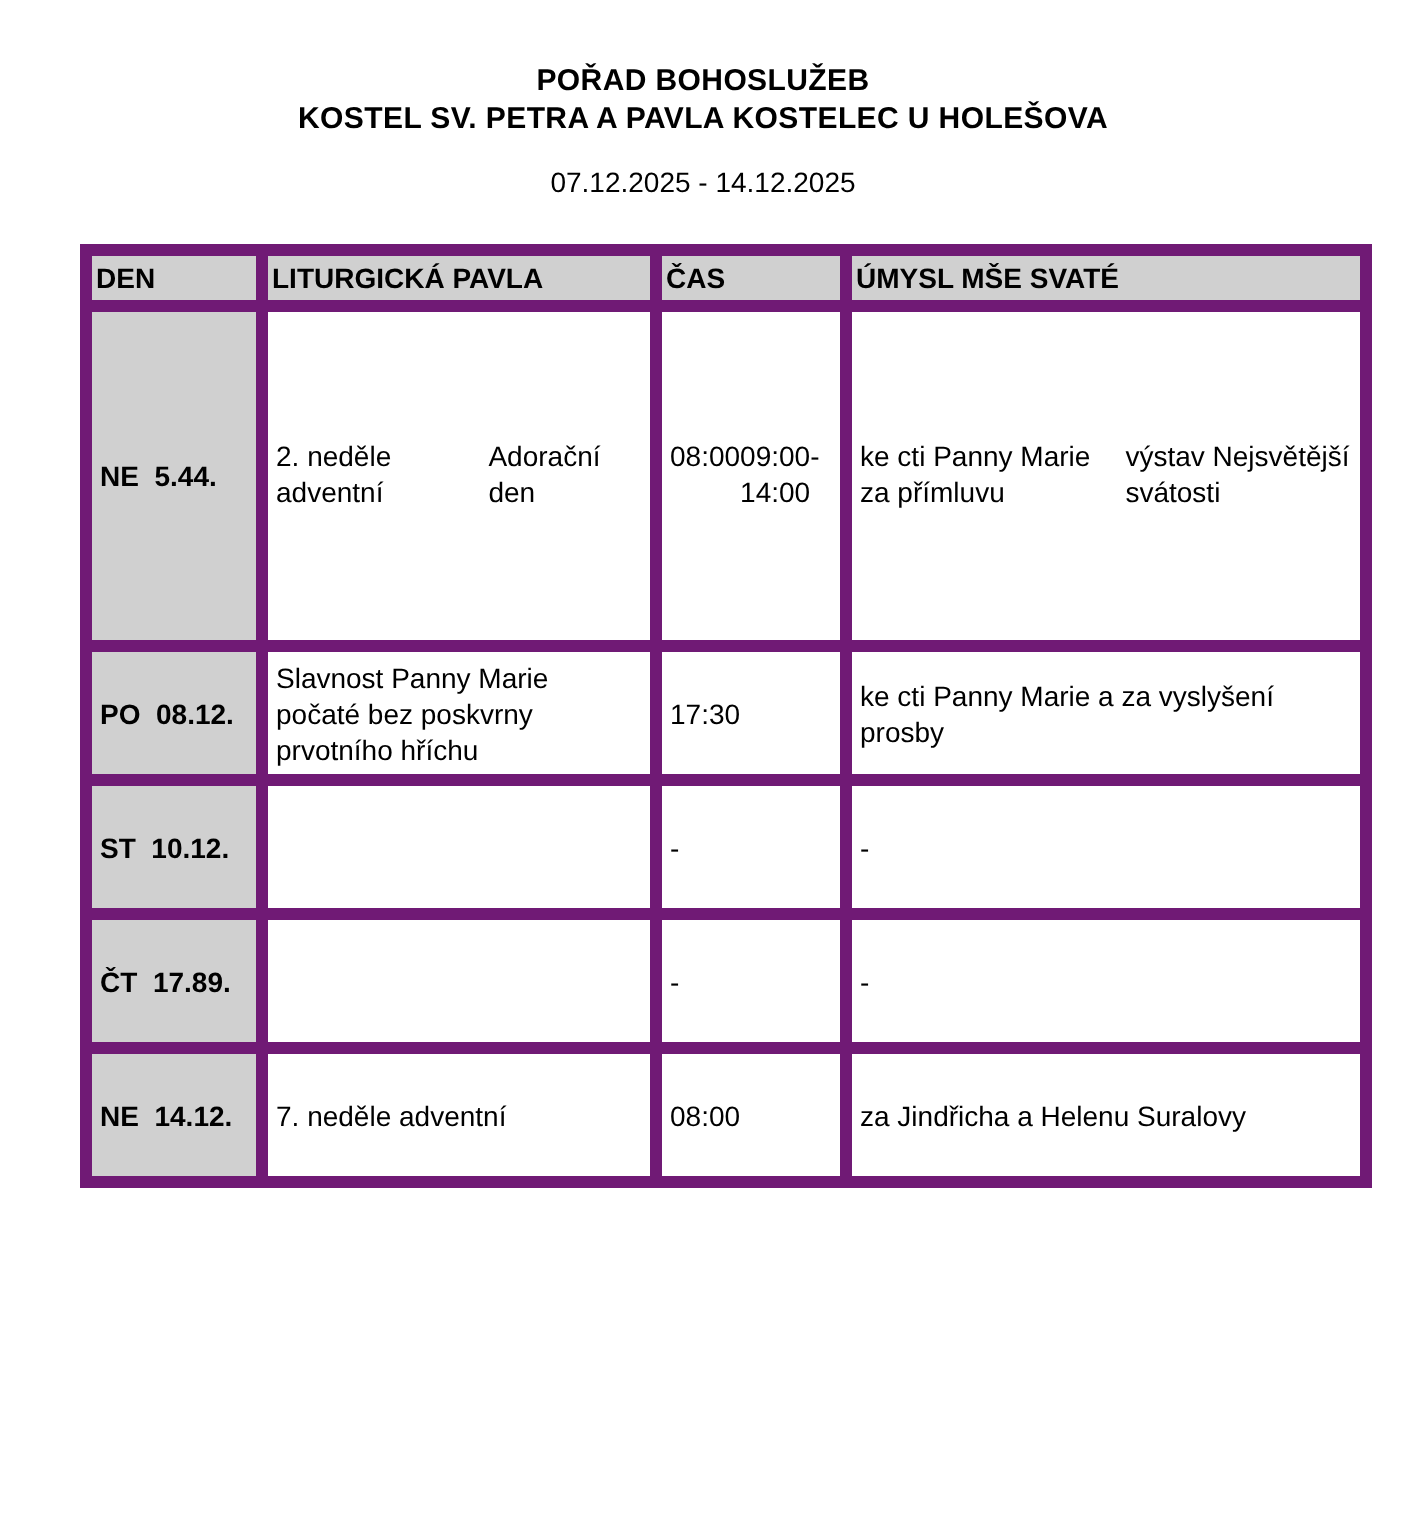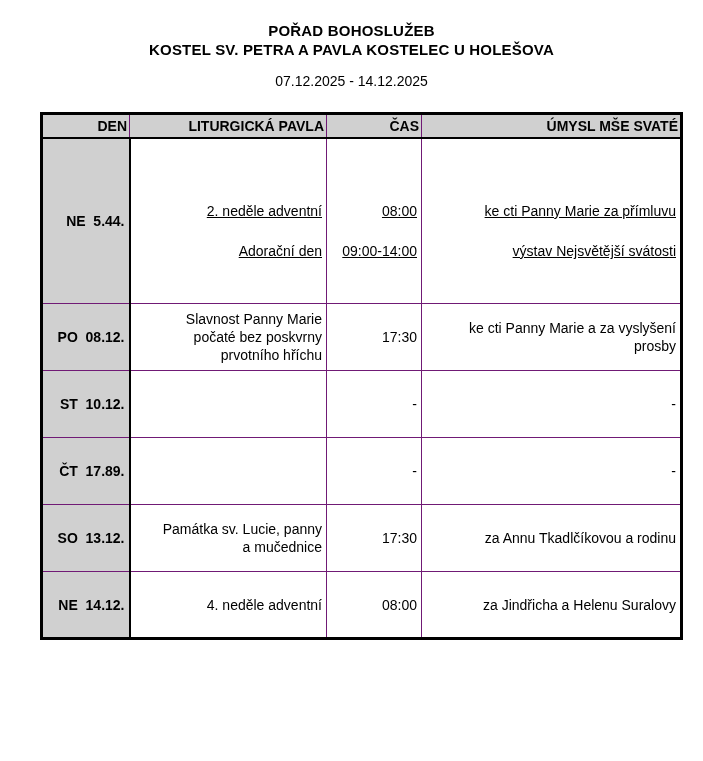--- a/index.html
+++ b/index.html
@@ -7,35 +7,35 @@
     padding: 0;
     background: #ffffff;
     width: 703px;
     height: 761px;
     font-family: "Liberation Sans", sans-serif;
     color: #000;
     -webkit-font-smoothing: antialiased;
   }
   .page { width: 703px; height: 761px; overflow: hidden; }
 
-  .titles { text-align: center; padding-top: 21px; }
+  .titles { text-align: center; padding-top: 31px; }
   .title-line { font-weight: bold; font-size: 15px; line-height: 19px; letter-spacing: 0.2px; }
   .date-line  { font-size: 14px; line-height: 19px; margin-top: 13px; }
 
   table.schedule {
     border-collapse: collapse;
     table-layout: fixed;
     width: 640px;
     margin: 21px 0 0 40px;
     border: 3px solid #000;
   }
   .schedule th, .schedule td {
-    border: 1px solid #701a75;
+    border: 6px solid #701a75;
     padding: 0 4px;
-    text-align: right;
+    text-align: left;
     vertical-align: middle;
     font-size: 14px;
     line-height: 18px;
     white-space: pre-wrap;
     overflow: hidden;
   }
   .schedule th {
     background: #d0d0d0;
     font-weight: bold;
     height: 20px;
@@ -46,26 +46,25 @@
     background: #d0d0d0;
     font-weight: bold;
     border-right: 2px solid #000;
     font-size: 14px;
   }
   tr.row-first { height: 92px; }
   tr.row-std   { height: 67px; }
 
   .stack {
     display: flex;
-    flex-direction: column;
+    flex-direction: row;
     justify-content: space-between;
     height: 92px;
     box-sizing: border-box;
     padding: 27px 0 7px 0;
-    text-decoration: underline;
   }
 </style>
 </head>
 <body>
 
 <div class="page">
 
   <div class="titles">
     <div class="title-line">POŘAD BOHOSLUŽEB</div>
     <div class="title-line">KOSTEL SV. PETRA A PAVLA KOSTELEC U HOLEŠOVA</div>
@@ -124,28 +123,21 @@
         <td>-</td>
         <td>-</td>
       </tr>
       <tr class="row-std">
         <td class="day">ČT  17.89.</td>
         <td></td>
         <td>-</td>
         <td>-</td>
       </tr>
       <tr class="row-std">
-        <td class="day">SO  13.12.</td>
-        <td>Památka sv. Lucie, panny
-a mučednice</td>
-        <td>17:30</td>
-        <td>za Annu Tkadlčíkovou a rodinu</td>
-      </tr>
-      <tr class="row-std">
         <td class="day">NE  14.12.</td>
-        <td>4. neděle adventní</td>
+        <td>7. neděle adventní</td>
         <td>08:00</td>
         <td>za Jindřicha a Helenu Suralovy</td>
       </tr>
     </tbody>
   </table>
 
 </div>
 
 </body></html>

